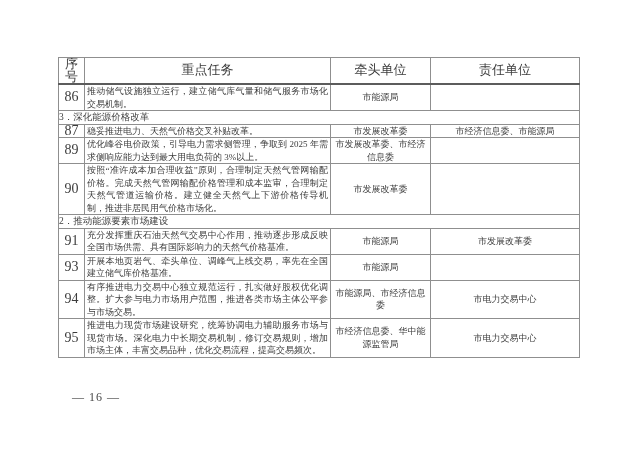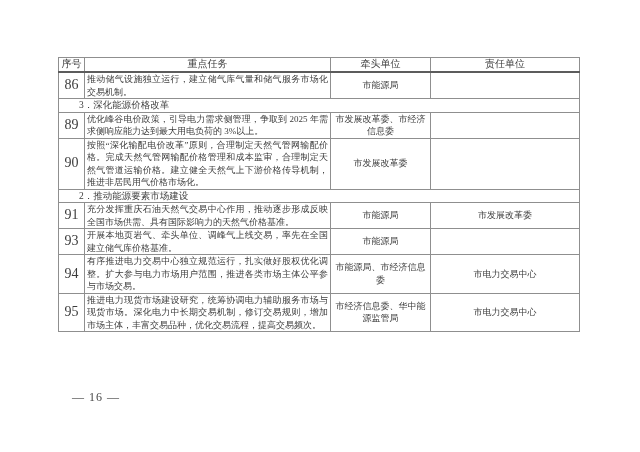--- a/index.html
+++ b/index.html
@@ -35,38 +35,38 @@
     border: 1px solid #8f8f8f;
     padding: 0 2px;
     vertical-align: middle;
     font-weight: normal;
     overflow: hidden;
   }
   table.task-table thead th {
     text-align: center;
     height: 13px;
     border-bottom: 2px solid #5c5c5c;
-    font-size: 10px;
+    font-size: 13px;
   }
   td.cell-no {
     text-align: center;
     font-size: 14px;
   }
   td.cell-task {
     text-align: left;
     text-align: justify;
   }
   td.cell-lead,
   td.cell-resp {
     text-align: center;
     font-size: 9px;
   }
   tr.section-row td {
     text-align: left;
-    padding-left: 20px;
+    padding-left: 0;
     font-size: 9.5px;
     height: 12px;
   }
   .page-number {
     position: absolute;
     left: 72px;
     top: 390px;
     font-size: 12px;
     color: #474747;
     letter-spacing: 1px;
@@ -97,32 +97,38 @@
     <td class="cell-no">86</td>
     <td class="cell-task">推动储气设施独立运行，建立储气库气量和储气服务市场化交易机制。</td>
     <td class="cell-lead">市能源局</td>
     <td class="cell-resp"></td>
   </tr>
 
   <tr class="section-row">
     <td colspan="4">3．深化能源价格改革</td>
   </tr>
 
+  <tr>
+    <td class="cell-no">87</td>
+    <td class="cell-task">稳妥推进电力、天然气价格交叉补贴改革。</td>
+    <td class="cell-lead">市发展改革委</td>
+    <td class="cell-resp">市经济信息委、市能源局</td>
+  </tr>
 
 
   <tr>
     <td class="cell-no">89</td>
     <td class="cell-task">优化峰谷电价政策，引导电力需求侧管理，争取到 2025 年需求侧响应能力达到最大用电负荷的 3%以上。</td>
     <td class="cell-lead">市发展改革委、市经济信息委</td>
     <td class="cell-resp"></td>
   </tr>
 
   <tr>
     <td class="cell-no">90</td>
-    <td class="cell-task">按照“深化输配电价改革”原则，合理制定天然气管网输配价格。完成天然气管网输配价格管理和成本监审，合理制定天然气管道运输价格。建立健全天然气上下游价格传导机制，推进非居民用气价格市场化。</td>
+    <td class="cell-task">按照“准许成本加合理收益”原则，合理制定天然气管网输配价格。完成天然气管网输配价格管理和成本监审，合理制定天然气管道运输价格。建立健全天然气上下游价格传导机制，推进非居民用气价格市场化。</td>
     <td class="cell-lead">市发展改革委</td>
     <td class="cell-resp"></td>
   </tr>
 
   <tr class="section-row">
     <td colspan="4">2．推动能源要素市场建设</td>
   </tr>
 
   <tr>
     <td class="cell-no">91</td>

